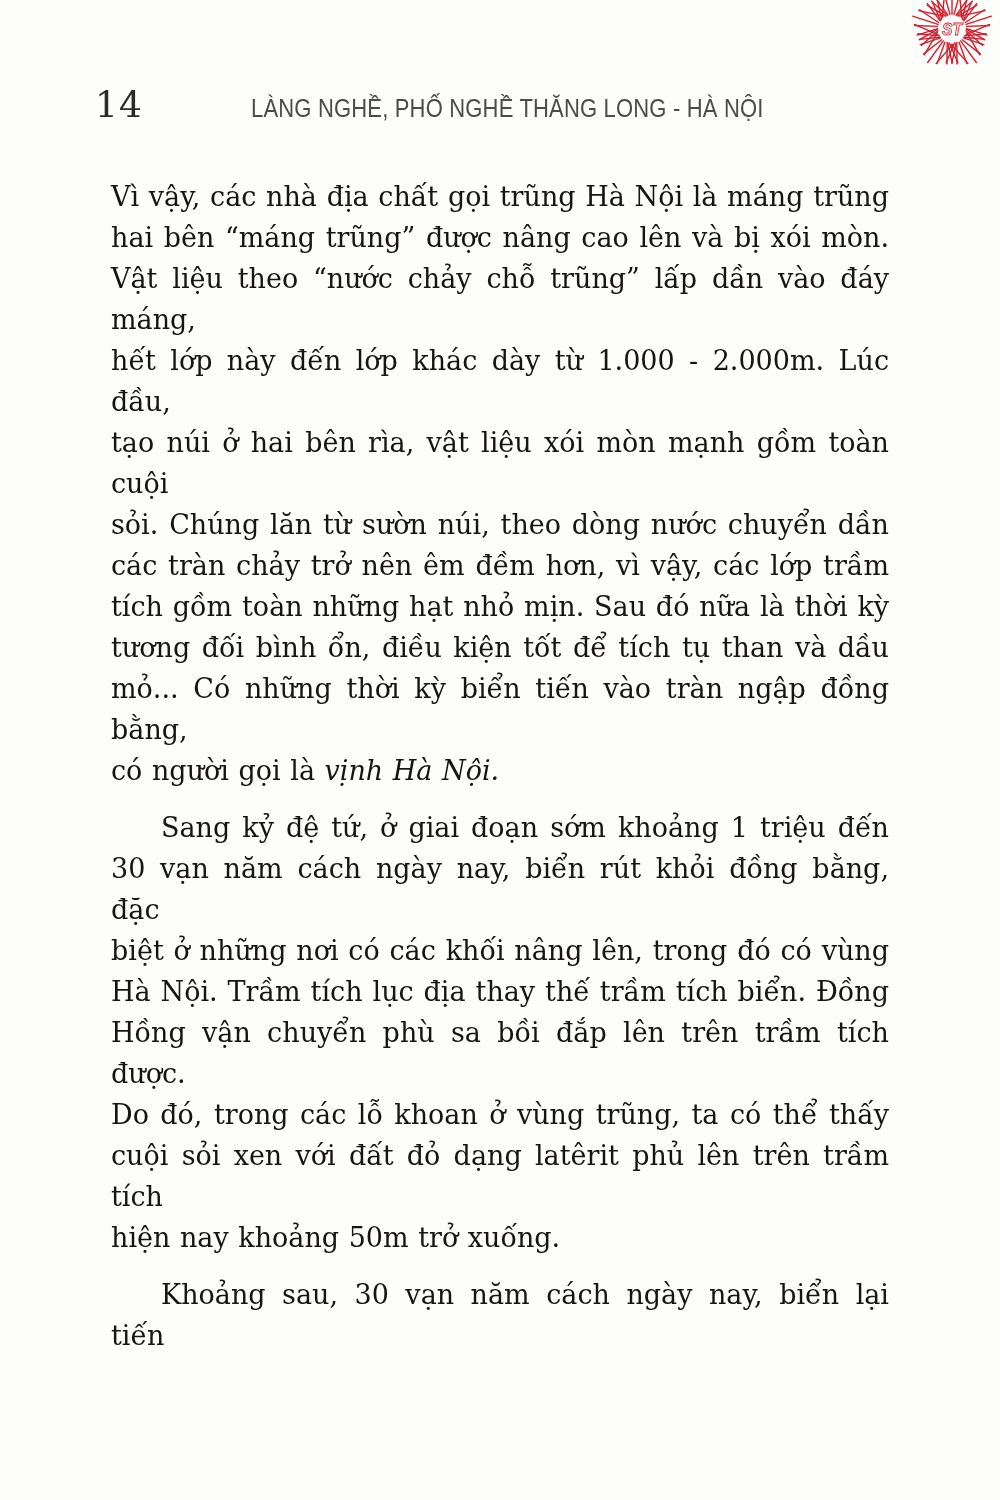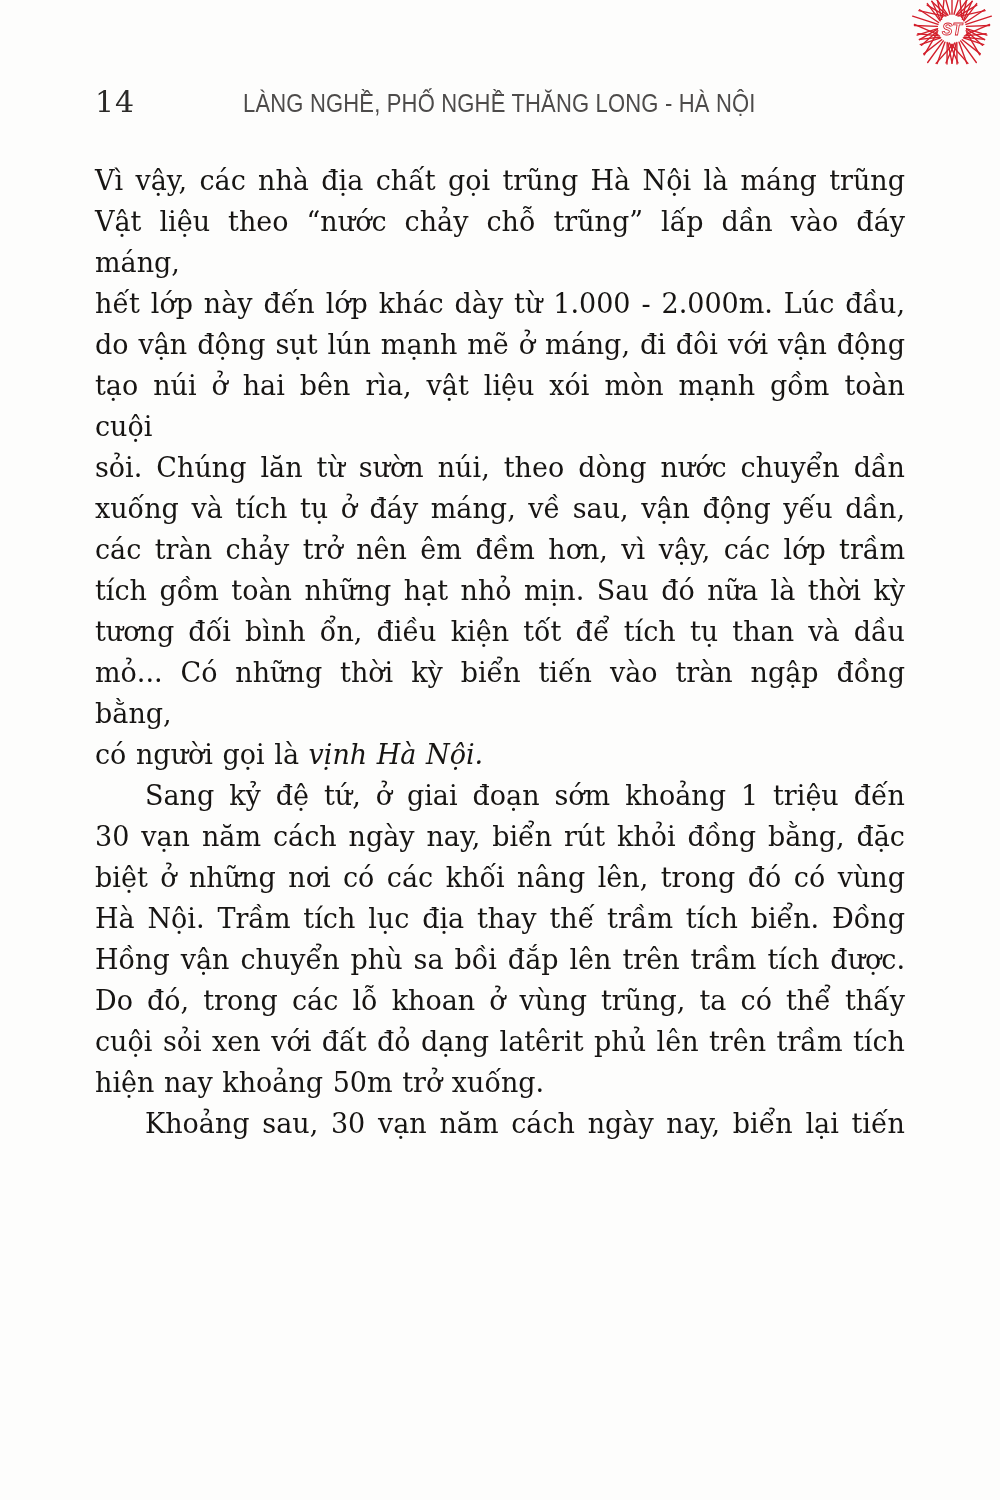--- a/index.html
+++ b/index.html
@@ -17,21 +17,21 @@
   
   .header {
     position: absolute;
     top: 84px;
     left: 95px;
     right: 95px;
     display: flex;
     align-items: baseline;
   }
   .page-number {
-    font-size: 30px;
+    font-size: 36px;
     letter-spacing: 1px;
     color: #2b2a28;
   }
   .running-title {
     margin-left: 108px;
     font-family: "Liberation Sans", "DejaVu Sans", sans-serif;
     font-size: 25px;
     color: #4d4b4a;
     letter-spacing: 0.2px;
     white-space: nowrap;
@@ -59,21 +59,21 @@
     font-size: 17px;
   }
 
   
   .body-text {
     position: absolute;
     top: 160px;
     left: 95px;
     width: 810px;
   }
-  .para { margin: 0; }
+  .para { margin: 16px; }
   .line {
     font-size: 27px;
     line-height: 41px;
     text-align: justify;
     text-align-last: justify;
     white-space: normal;
     word-spacing: 1px;
   }
   .line.last { text-align-last: left; }
   .para.indent .line.first { text-indent: 50px; }
@@ -109,26 +109,25 @@
       <use href="#ray-bundle" transform="rotate(216 50 50)"></use>
       <use href="#ray-bundle" transform="rotate(288 50 50)"></use>
       <circle cx="50" cy="50" r="11.5" fill="#fdfdfc"></circle>
       <text class="st-text" x="50" y="56" text-anchor="middle">ST</text>
     </svg>
   </div>
 
   <div class="body-text">
       <div class="para">
         <div class="line first"><span>Vì vậy, các nhà địa chất gọi trũng Hà Nội là máng trũng</span></div>
+        <div class="line"><span>hai bên “máng trũng” được nâng cao lên và bị xói mòn.</span></div>
         <div class="line"><span>Vật liệu theo “nước chảy chỗ trũng” lấp dần vào đáy máng,</span></div>
         <div class="line"><span>hết lớp này đến lớp khác dày từ 1.000 - 2.000m. Lúc đầu,</span></div>
-        <div class="line"><span>do vận động sụt lún mạnh mẽ ở máng, đi đôi với vận động</span></div>
         <div class="line"><span>tạo núi ở hai bên rìa, vật liệu xói mòn mạnh gồm toàn cuội</span></div>
         <div class="line"><span>sỏi. Chúng lăn từ sườn núi, theo dòng nước chuyển dần</span></div>
-        <div class="line"><span>xuống và tích tụ ở đáy máng, về sau, vận động yếu dần,</span></div>
         <div class="line"><span>các tràn chảy trở nên êm đềm hơn, vì vậy, các lớp trầm</span></div>
         <div class="line"><span>tích gồm toàn những hạt nhỏ mịn. Sau đó nữa là thời kỳ</span></div>
         <div class="line"><span>tương đối bình ổn, điều kiện tốt để tích tụ than và dầu</span></div>
         <div class="line"><span>mỏ... Có những thời kỳ biển tiến vào tràn ngập đồng bằng,</span></div>
         <div class="line last"><span>có người gọi là </span><i>vịnh Hà Nội.</i></div>
       </div>
       <div class="para indent">
         <div class="line first"><span>Sang kỷ đệ tứ, ở giai đoạn sớm khoảng 1 triệu đến</span></div>
         <div class="line"><span>30 vạn năm cách ngày nay, biển rút khỏi đồng bằng, đặc</span></div>
         <div class="line"><span>biệt ở những nơi có các khối nâng lên, trong đó có vùng</span></div>

